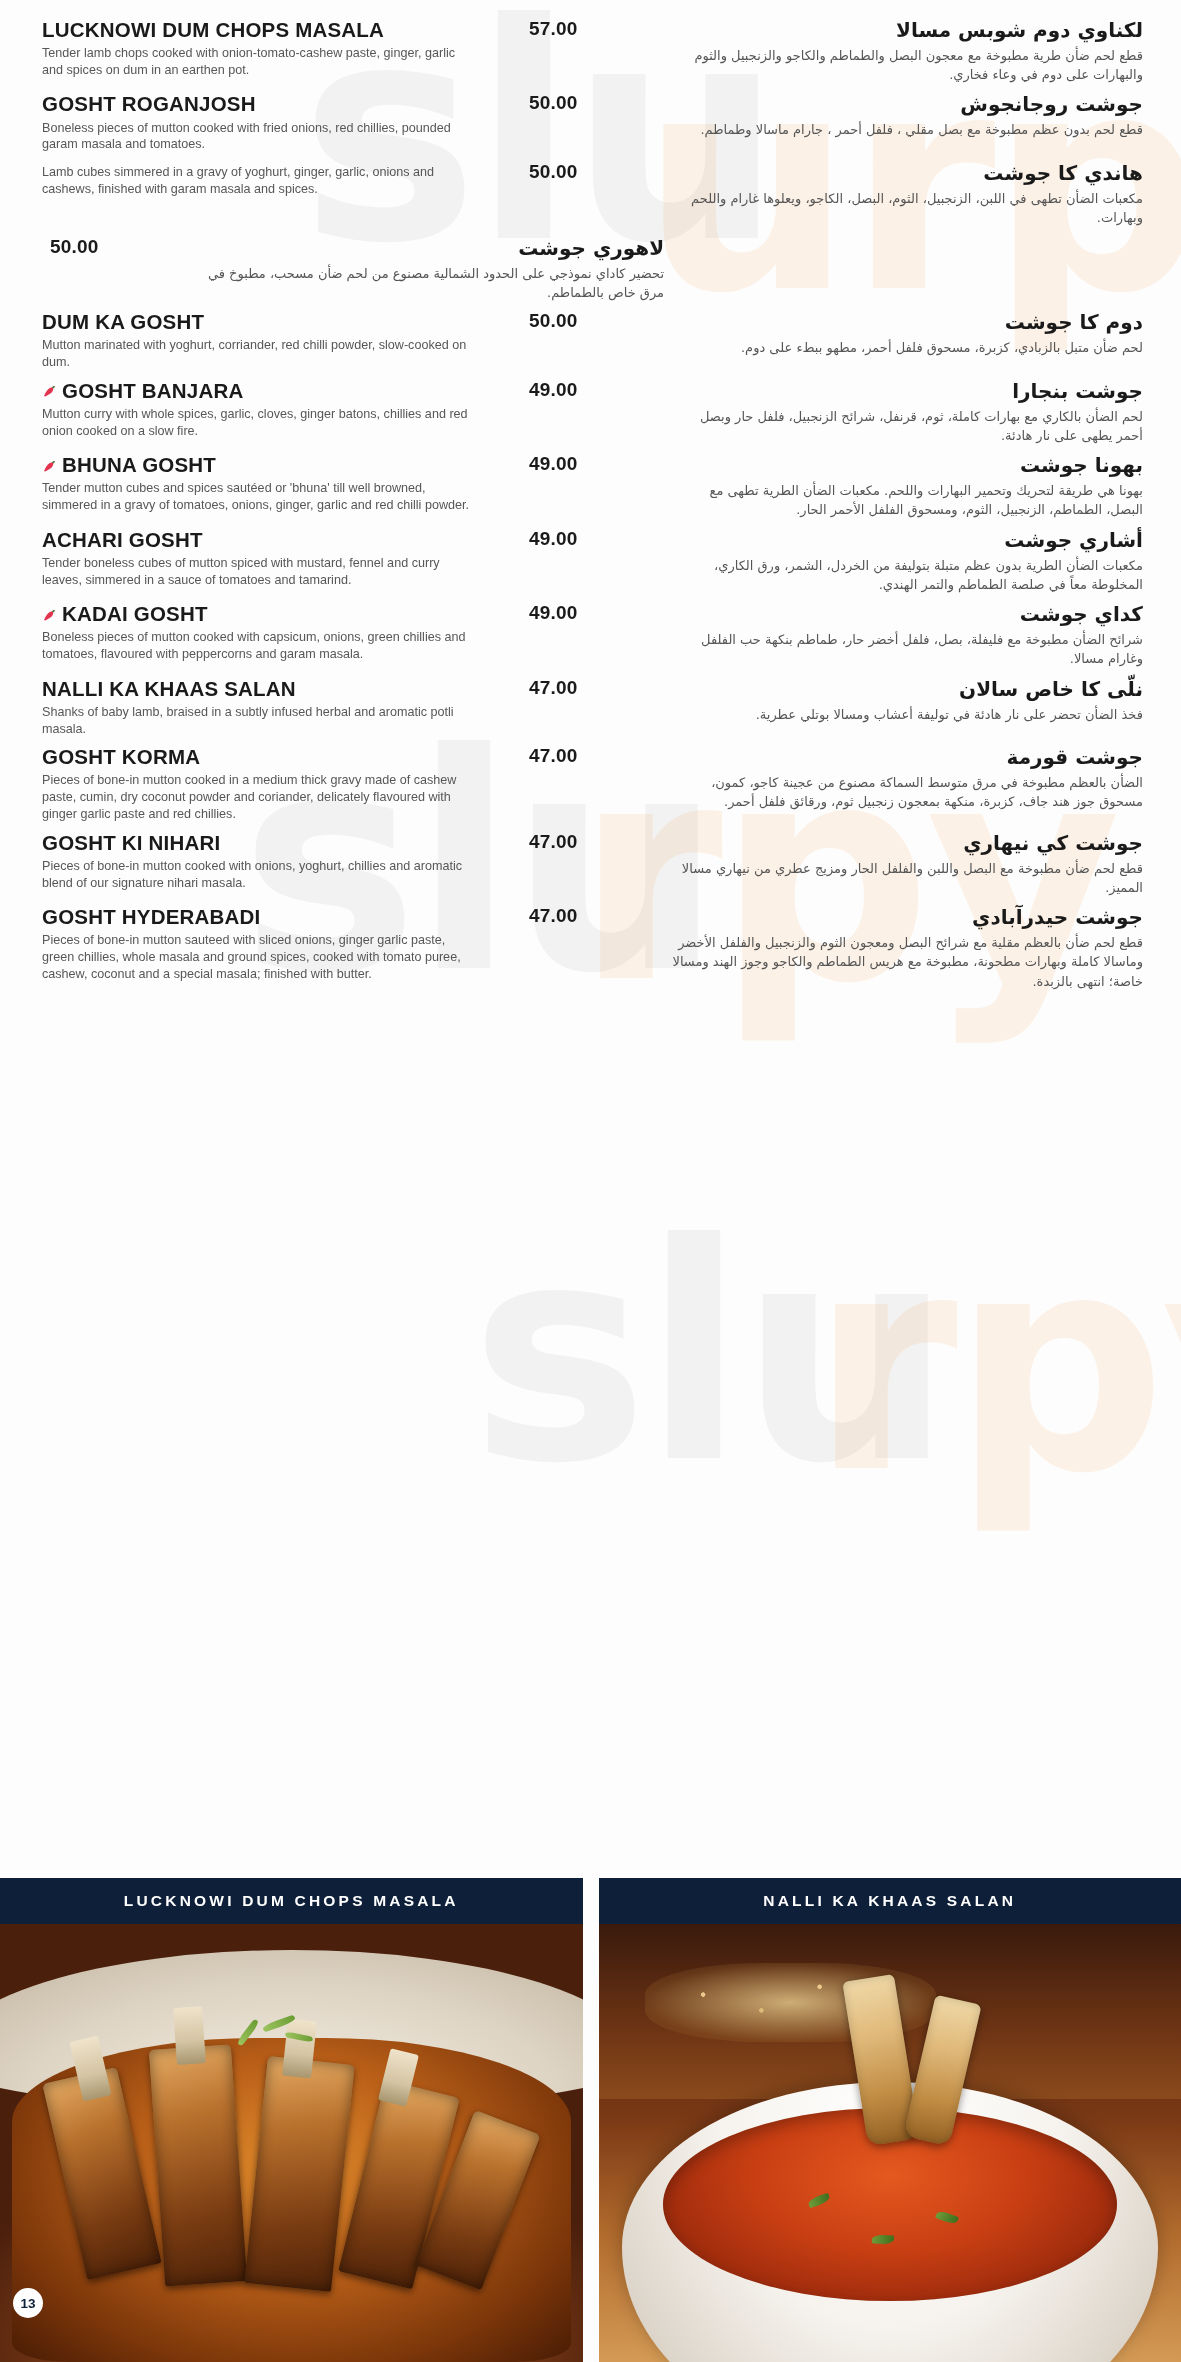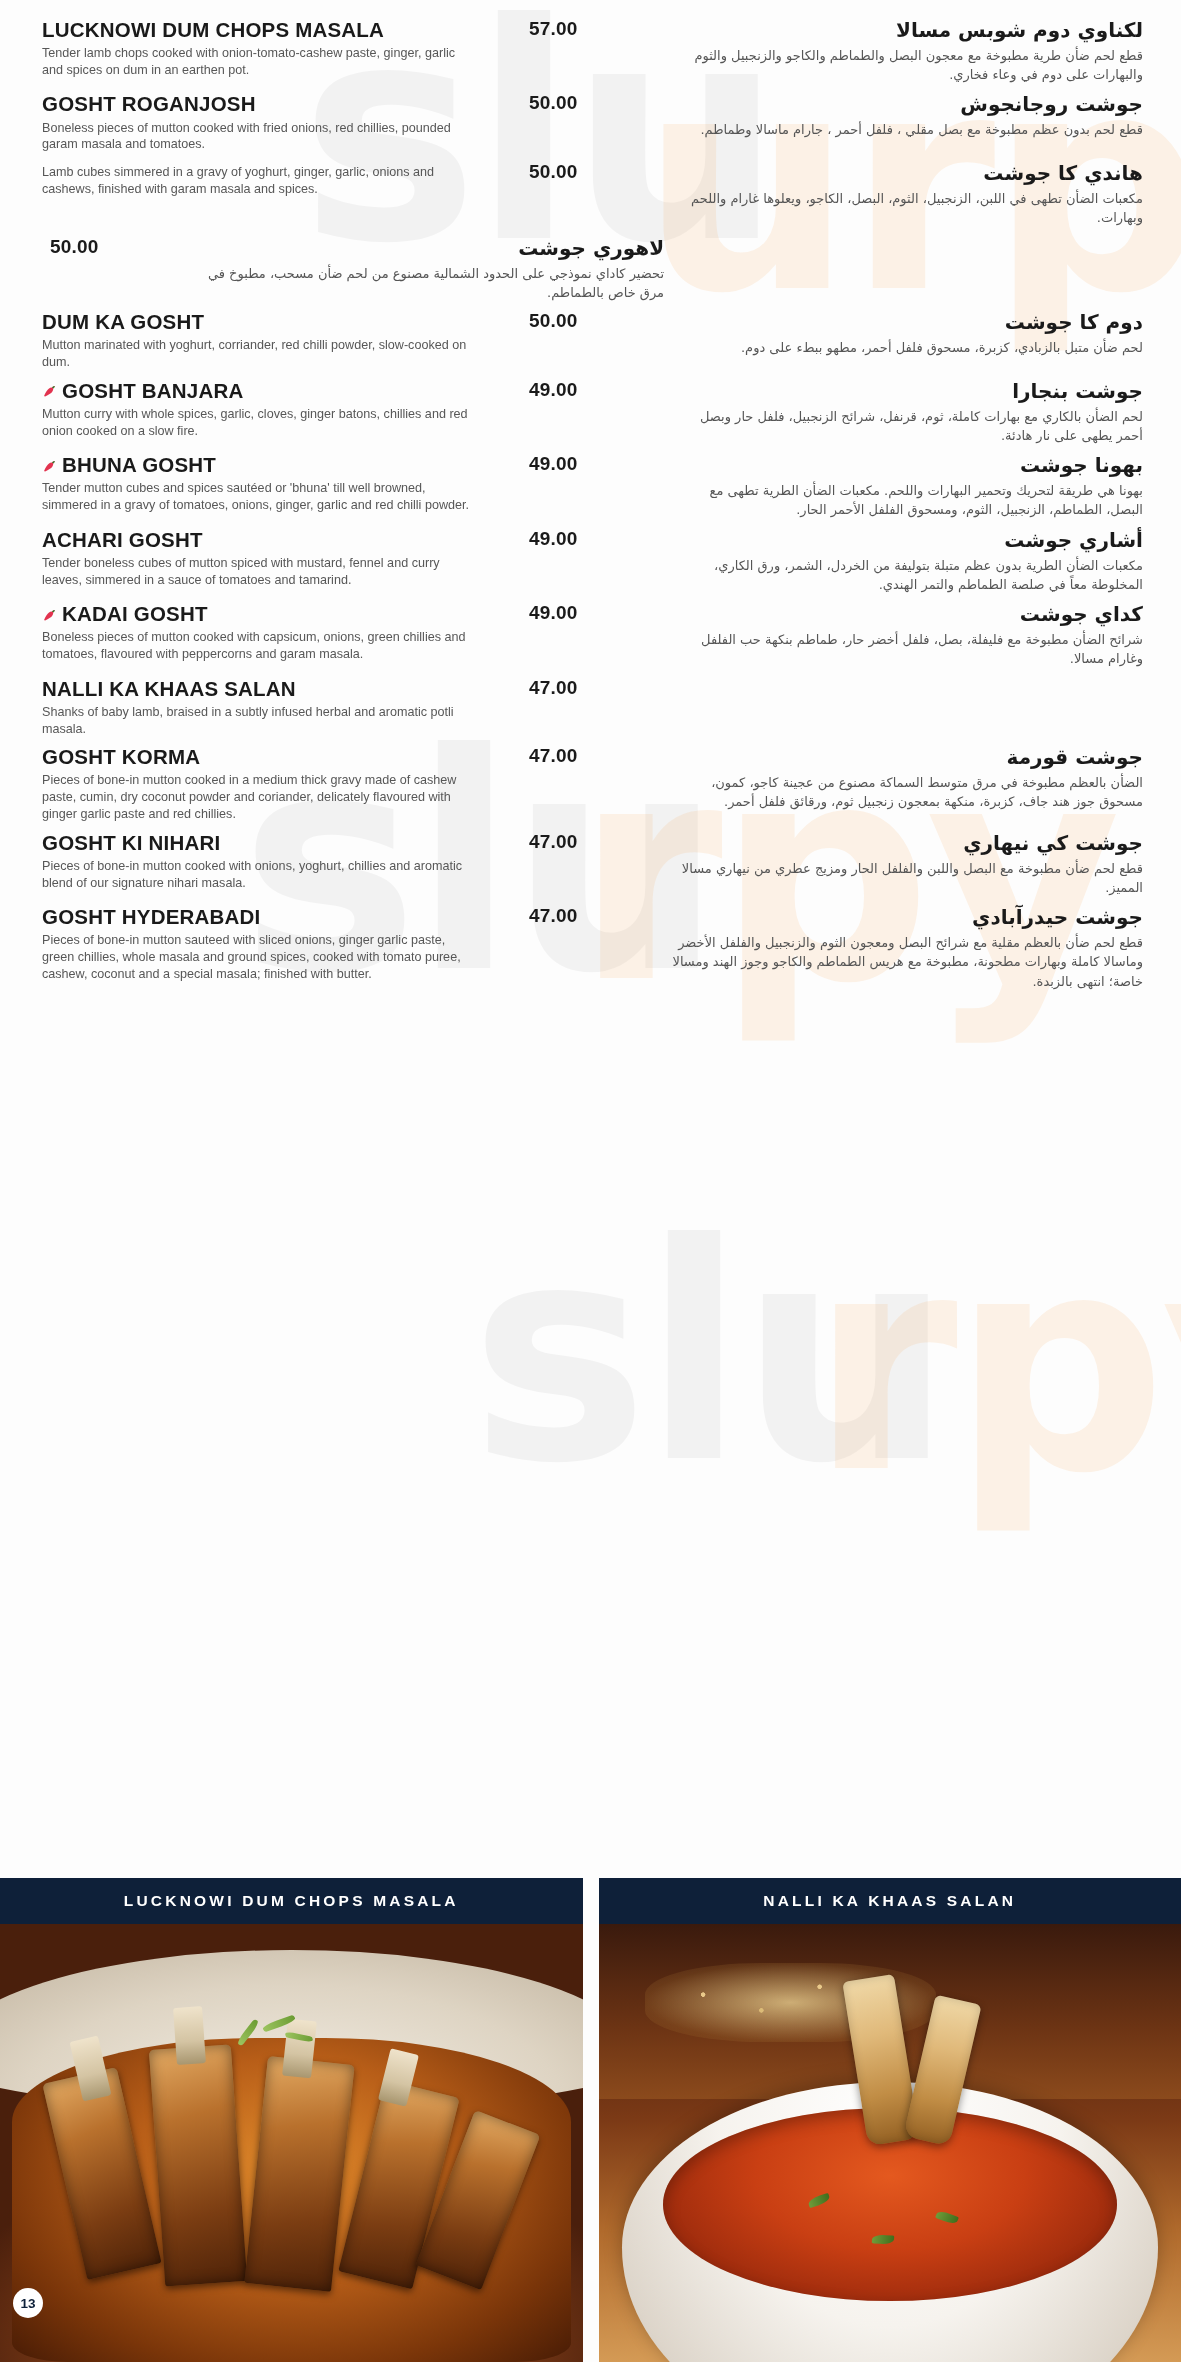--- a/index.html
+++ b/index.html
@@ -444,20 +444,24 @@
     </div>
     <div class="menu-item">
       <div class="col-left">
         <div class="name-row">
           <div class="item-name">NALLI KA KHAAS SALAN</div>
         </div>
         <div class="item-desc">Shanks of baby lamb, braised in a subtly infused herbal and aromatic potli masala.</div>
       </div>
       <div class="col-price">
         <div class="item-price">47.00</div>
+      </div>
+      <div class="col-right">
+        <div class="item-name-ar">نلّى كا خاص سالان</div>
+        <div class="item-desc-ar">فخذ الضأن تحضر على نار هادئة في توليفة أعشاب ومسالا بوتلي عطرية.</div>
       </div>
     </div>
     <div class="menu-item">
       <div class="col-left">
         <div class="name-row">
           <div class="item-name">GOSHT KORMA</div>
         </div>
         <div class="item-desc">Pieces of bone-in mutton cooked in a medium thick gravy made of cashew paste, cumin, dry coconut powder and coriander, delicately flavoured with ginger garlic paste and red chillies.</div>
       </div>
       <div class="col-price">

